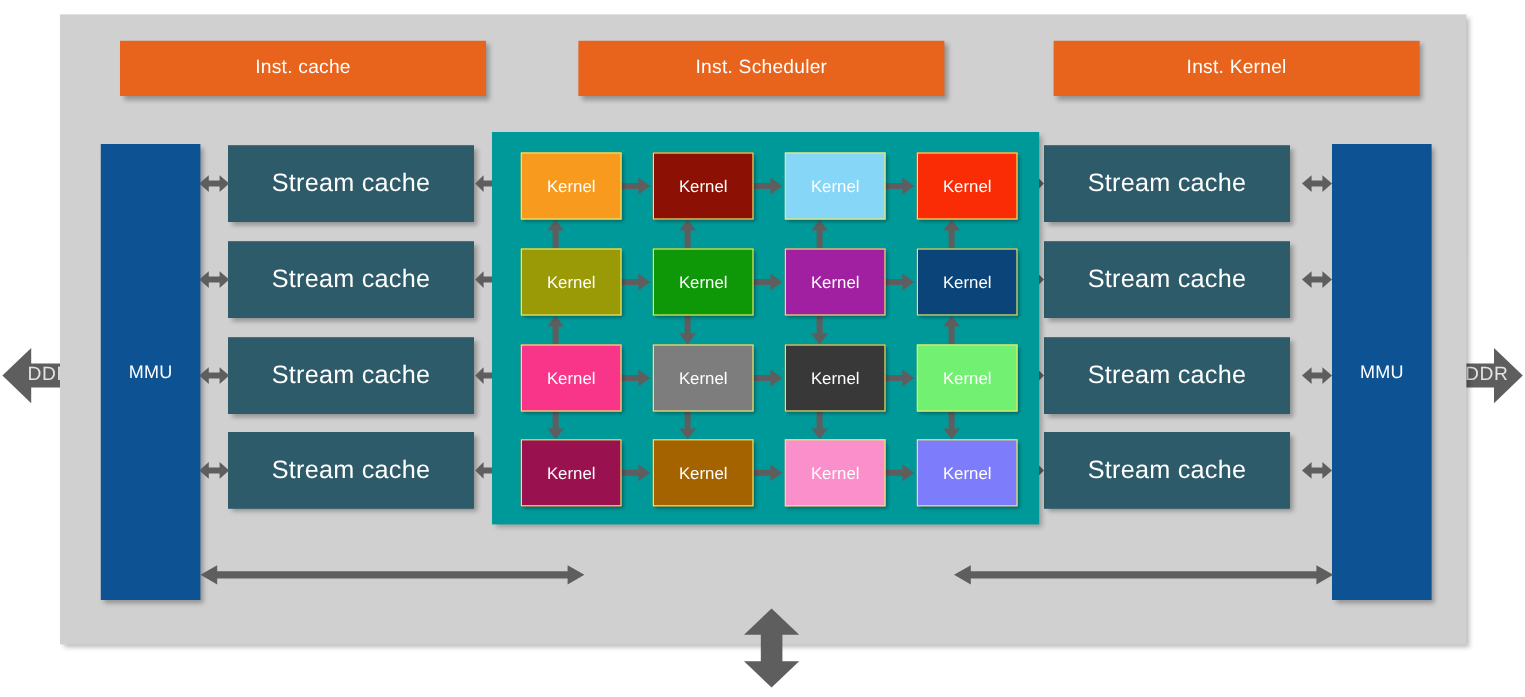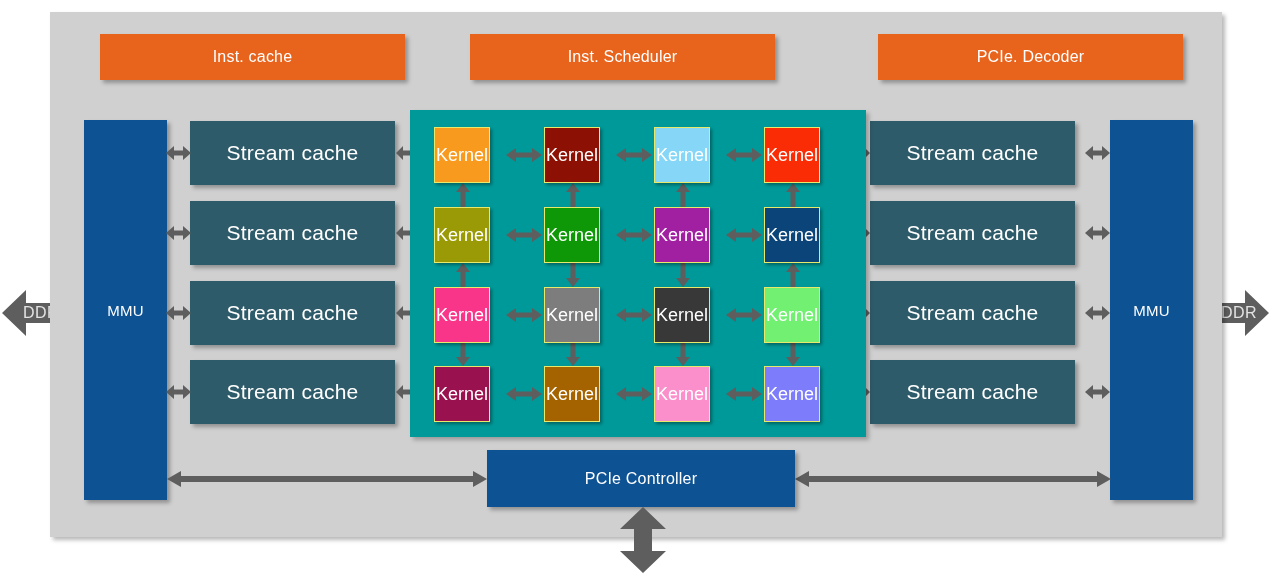--- a/index.html
+++ b/index.html
@@ -44,21 +44,21 @@
     box-sizing: border-box;
     letter-spacing: .2px;
   }
 
   .inst-bar {
     background: #e8631c;
     height: 46px;
     font-size: 16px;
   }
   .inst-buffer   { left: 100px; top: 34px; width: 305px; }
-  .inst-sched    { left: 470px; top: 34px; width: 305px; }
+  .inst-sched    { left: 482px; top: 34px; width: 305px; }
   .inst-decoder  { left: 878px; top: 34px; width: 305px; }
 
   .mmu {
     background: #0d5293;
     width: 83px;
     top: 120px;
     height: 380px;
     font-size: 15px;
   }
   .mmu-left  { left: 84px; }
@@ -91,27 +91,27 @@
     position: absolute;
     left: 410px;
     top: 110px;
     width: 456px;
     height: 327px;
     background: #009999;
     box-shadow: 3px 3px 4px rgba(0,0,0,0.25);
   }
   .kernel {
     position: absolute;
-    width: 56px;
+    width: 84px;
     height: 56px;
     display: flex;
     align-items: center;
     justify-content: center;
     color: #ffffff;
-    font-size: 18px;
+    font-size: 14px;
     border: 1.5px solid #e8e86a;
     box-sizing: border-box;
     box-shadow: 2px 2px 3px rgba(0,0,0,0.35);
   }
 
   
   .arrow-svg { position: absolute; overflow: visible; pointer-events: none; }
 
   .ddr-label {
     position: absolute;
@@ -144,21 +144,21 @@
 
   <div class="chip-body" style="background: rgb(208, 208, 208);"></div>
 
   <div class="block inst-bar inst-buffer" style="background: rgb(232, 99, 28);">
     <span>Inst. cache</span>
   </div>
   <div class="block inst-bar inst-sched" style="background: rgb(232, 99, 28);">
     <span>Inst. Scheduler</span>
   </div>
   <div class="block inst-bar inst-decoder" style="background: rgb(232, 99, 28);">
-    <span>PCIe. Decoder</span>
+    <span>Inst. Kernel</span>
   </div>
 
   <div class="block mmu mmu-left" style="background: rgb(13, 82, 147);">
     <span>MMU</span>
   </div>
   <div class="block mmu mmu-right" style="background: rgb(13, 82, 147);">
     <span>MMU</span>
   </div>
 
   <div class="block stream-cache sc-l r1" style="background: rgb(46, 91, 105);">
@@ -373,21 +373,18 @@
       </div>
   </div>
 
   <svg class="arrow-svg" style="left:167px; top:468px;" width="320" height="22">
     <polygon points="0,11 14,3 14,8 306,8 306,3 320,11 306,19 306,14 14,14 14,19" fill="#5e5e5e"></polygon>
   </svg>
   <svg class="arrow-svg" style="left:795px; top:468px;" width="316" height="22">
     <polygon points="0,11 14,3 14,8 302,8 302,3 316,11 302,19 302,14 14,14 14,19" fill="#5e5e5e"></polygon>
   </svg>
 
-  <div class="block pcie" style="background: rgb(13, 82, 147);">
-    <span>PCIe Controller</span>
-  </div>
 
   <svg class="arrow-svg" style="left:618px; top:507px;" width="50" height="67">
     <polygon points="25,0 48,22 34,22 34,44 48,44 25,66 2,44 16,44 16,22 2,22" fill="#5e5e5e"></polygon>
   </svg>
 
 </div>
 
 </body></html>

